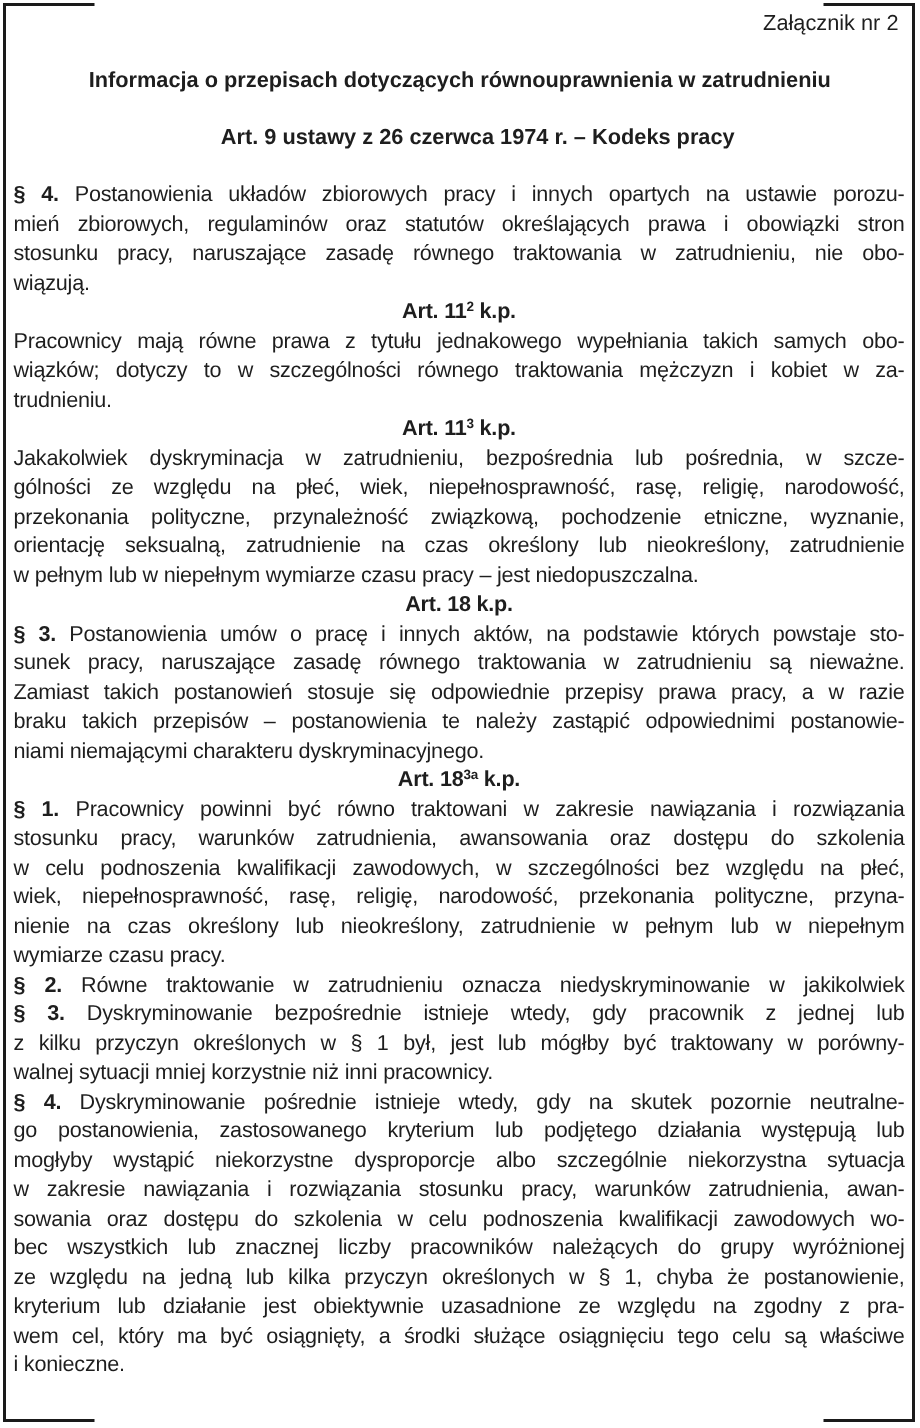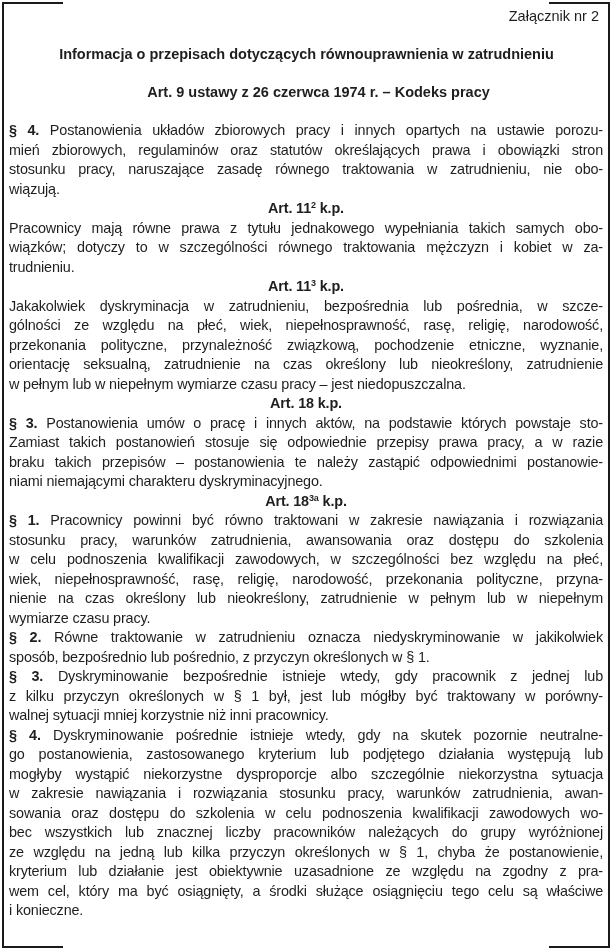--- a/index.html
+++ b/index.html
@@ -68,38 +68,38 @@
         <span class="ln">gólności ze względu na płeć, wiek, niepełnosprawność, rasę, religię, narodowość,</span>
         <span class="ln">przekonania polityczne, przynależność związkową, pochodzenie etniczne, wyznanie,</span>
         <span class="ln">orientację seksualną, zatrudnienie na czas określony lub nieokreślony, zatrudnienie</span>
         <span class="ln last">w pełnym lub w niepełnym wymiarze czasu pracy – jest niedopuszczalna.</span>
       </div>
     </div>
     <div>
       <div class="art"><span>Art. 18</span><span> k.p.</span></div>
       <div>
         <span class="ln"><span class="par">§ 3.</span> Postanowienia umów o pracę i innych aktów, na podstawie których powstaje sto-</span>
+        <span class="ln">sunek pracy, naruszające zasadę równego traktowania w zatrudnieniu są nieważne.</span>
         <span class="ln">Zamiast takich postanowień stosuje się odpowiednie przepisy prawa pracy, a w razie</span>
         <span class="ln">braku takich przepisów – postanowienia te należy zastąpić odpowiednimi postanowie-</span>
         <span class="ln last">niami niemającymi charakteru dyskryminacyjnego.</span>
       </div>
     </div>
     <div>
       <div class="art"><span>Art. 18</span><sup>3a</sup><span> k.p.</span></div>
       <div>
         <span class="ln"><span class="par">§ 1.</span> Pracownicy powinni być równo traktowani w zakresie nawiązania i rozwiązania</span>
         <span class="ln">stosunku pracy, warunków zatrudnienia, awansowania oraz dostępu do szkolenia</span>
         <span class="ln">w celu podnoszenia kwalifikacji zawodowych, w szczególności bez względu na płeć,</span>
         <span class="ln">wiek, niepełnosprawność, rasę, religię, narodowość, przekonania polityczne, przyna-</span>
         <span class="ln">nienie na czas określony lub nieokreślony, zatrudnienie w pełnym lub w niepełnym</span>
         <span class="ln last">wymiarze czasu pracy.</span>
       </div>
       <div>
         <span class="ln"><span class="par">§ 2.</span> Równe traktowanie w zatrudnieniu oznacza niedyskryminowanie w jakikolwiek</span>
-        <span class="ln last">sposób, bezpośrednio lub pośrednio, z przyczyn określonych w § 1.</span>
       </div>
       <div>
         <span class="ln"><span class="par">§ 3.</span> Dyskryminowanie bezpośrednie istnieje wtedy, gdy pracownik z jednej lub</span>
         <span class="ln">z kilku przyczyn określonych w § 1 był, jest lub mógłby być traktowany w porówny-</span>
         <span class="ln last">walnej sytuacji mniej korzystnie niż inni pracownicy.</span>
       </div>
       <div>
         <span class="ln"><span class="par">§ 4.</span> Dyskryminowanie pośrednie istnieje wtedy, gdy na skutek pozornie neutralne-</span>
         <span class="ln">go postanowienia, zastosowanego kryterium lub podjętego działania występują lub</span>
         <span class="ln">mogłyby wystąpić niekorzystne dysproporcje albo szczególnie niekorzystna sytuacja</span>

